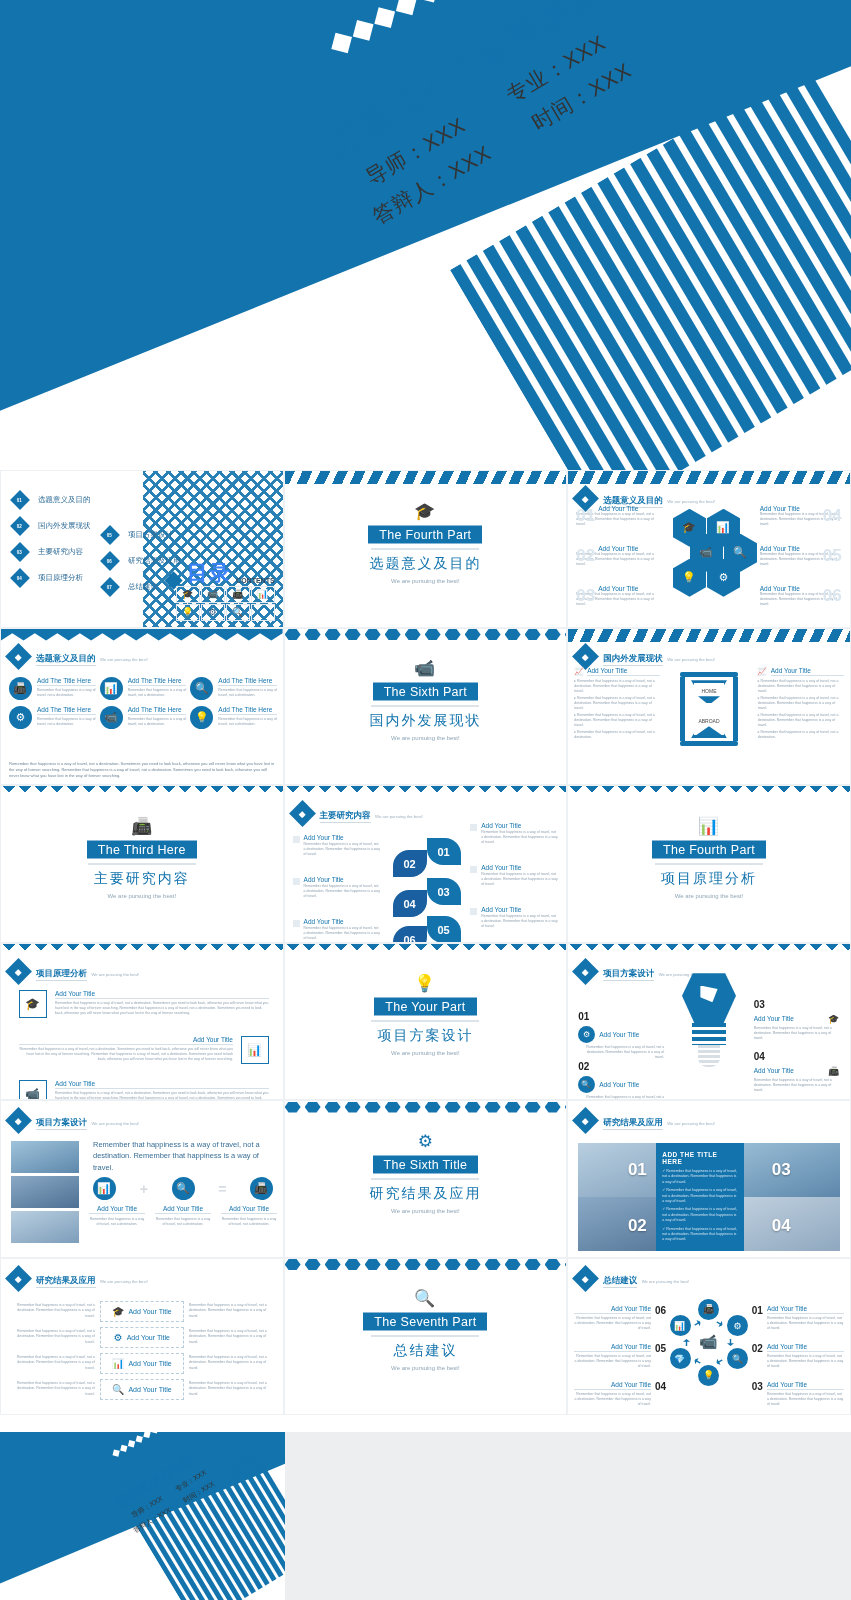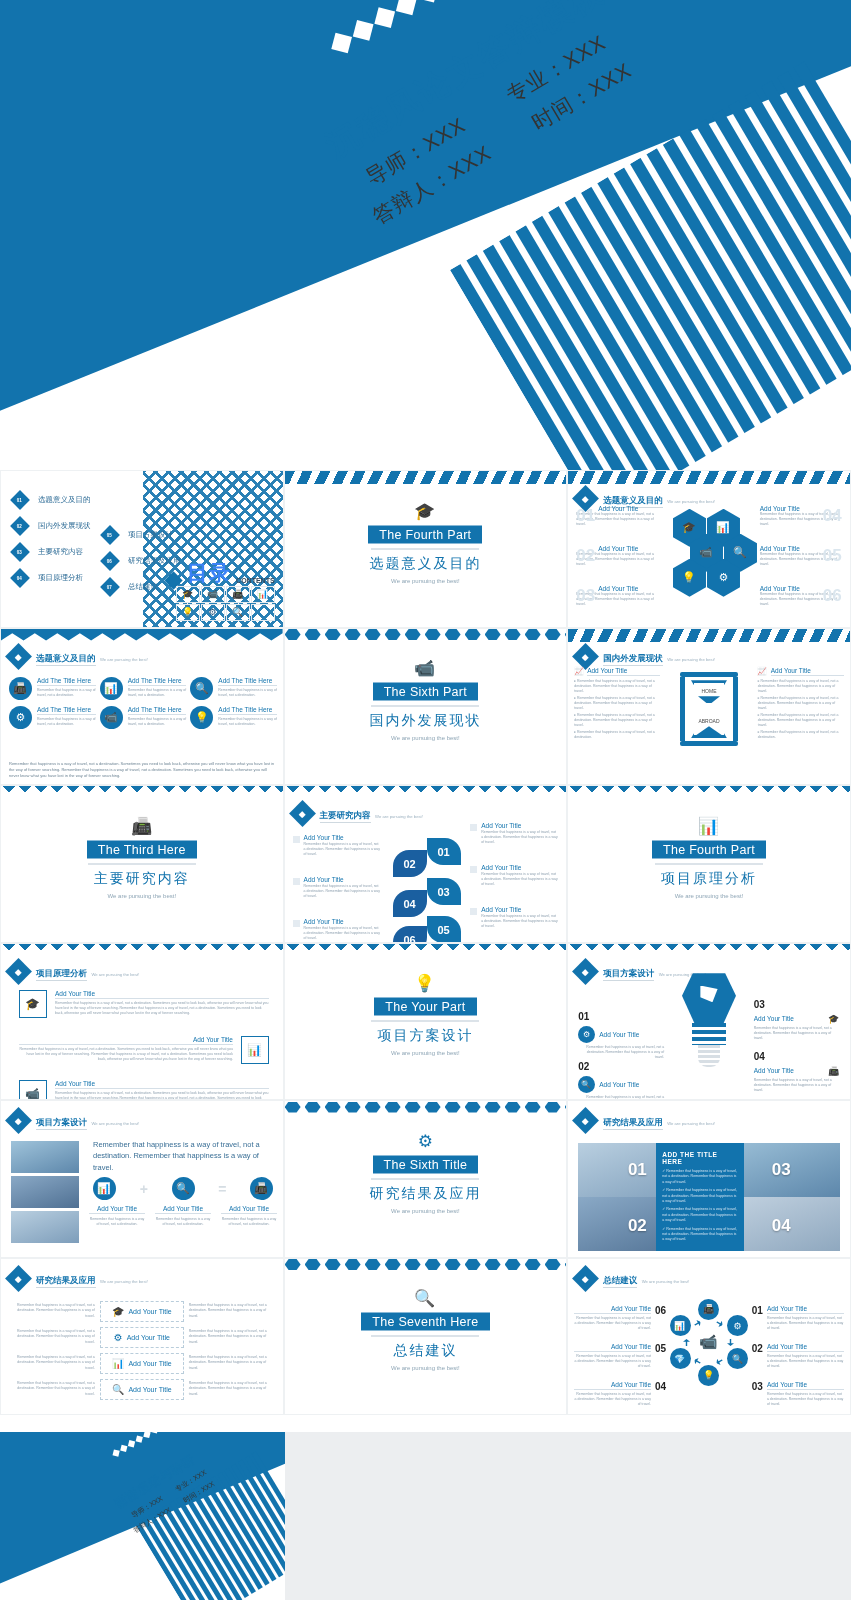--- a/index.html
+++ b/index.html
@@ -807,21 +807,21 @@
           <i></i>
           <i></i>
           <i></i>
           <i></i>
           <i></i>
           <i></i>
           <i></i>
         </div>
       <div class="divcenter">
         <div class="dicon">🔍</div>
-        <div class="en">The Seventh Here</div>
+        <div class="en">The Seventh Part</div>
         <div class="rule"></div>
         <div class="cn">总结建议</div>
         <div class="sub">We are pursuing the best!</div>
       </div>
     </div>
 
     <div class="slide">
       <div class="shead" style="top:10px;">
         <span class="dia">
             <span>◆</span>

